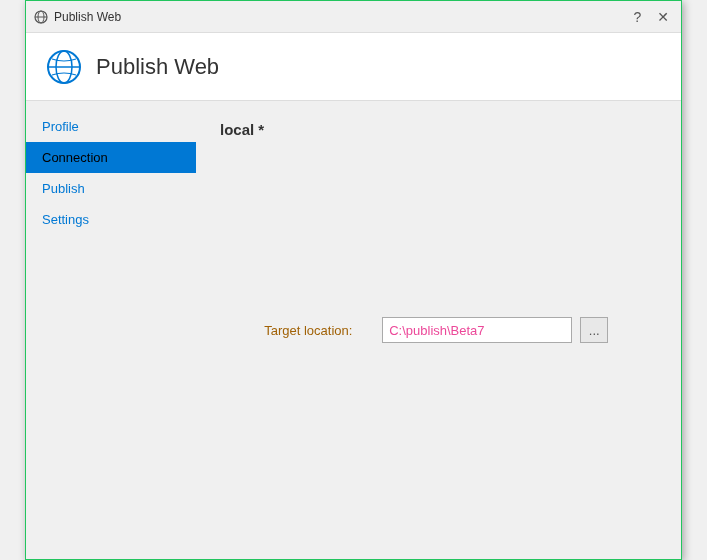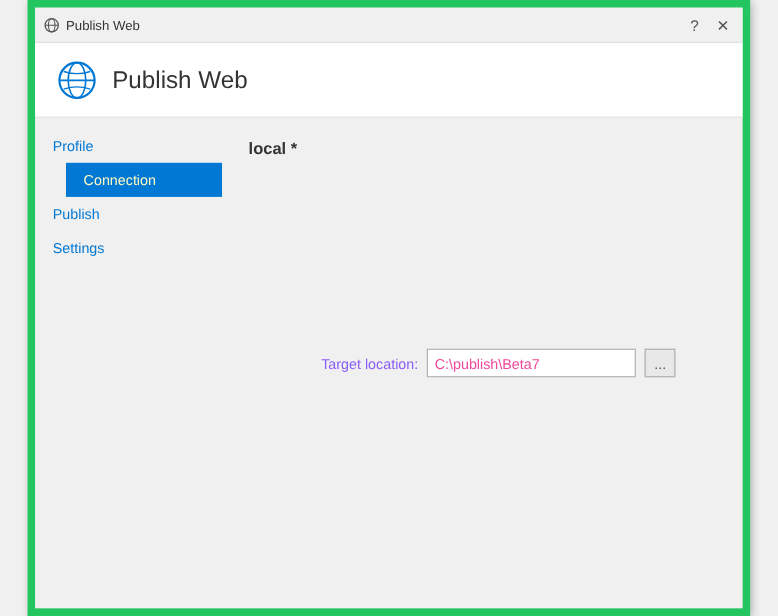--- a/index.html
+++ b/index.html
@@ -13,21 +13,21 @@
       width: 707px;
       height: 560px;
       overflow: hidden;
     }
     .dialog {
       width: 657px;
       height: 560px;
       background: #f0f0f0;
       display: flex;
       flex-direction: column;
-      border: 7px solid #22c55e;
+      border: 1px solid #22c55e;
       box-shadow: 2px 2px 8px rgba(0,0,0,0.3);
     }
     .title-bar {
       background: #f0f0f0;
       height: 32px;
       display: flex;
       align-items: center;
       justify-content: space-between;
       padding: 0 8px;
       border-bottom: 1px solid #ddd;
@@ -88,47 +88,46 @@
       flex-direction: column;
     }
     .sidebar-item {
       padding: 8px 16px;
       cursor: pointer;
       color: #0078d4;
       font-size: 13px;
     }
     .sidebar-item.active {
       background: #0078d4;
-      color: #fef9c3;
-      margin-left: 28px;
+      color: #000000;
     }
     .main-content {
       flex: 1;
       background: #f0f0f0;
       padding: 20px 24px;
       display: flex;
       flex-direction: row;
     }
     .section-title {
       font-size: 15px;
       font-weight: 600;
       color: #333;
       margin-bottom: 20px;
     }
     .form-row {
       display: flex;
       align-items: center;
       gap: 8px;
     }
     .form-label {
-      color: #8b5cf6;
+      color: #a16207;
       font-size: 13px;
       white-space: nowrap;
       min-width: 110px;
-      text-align: right;
+      text-align: left;
     }
     .form-input {
       flex: 1;
       height: 26px;
       border: 1px solid #aaa;
       padding: 2px 6px;
       font-size: 13px;
       background: white;
       color: #ec4899;
       outline: none;

